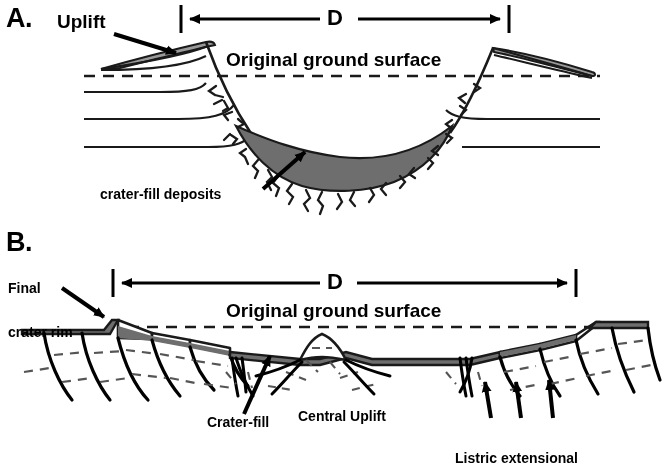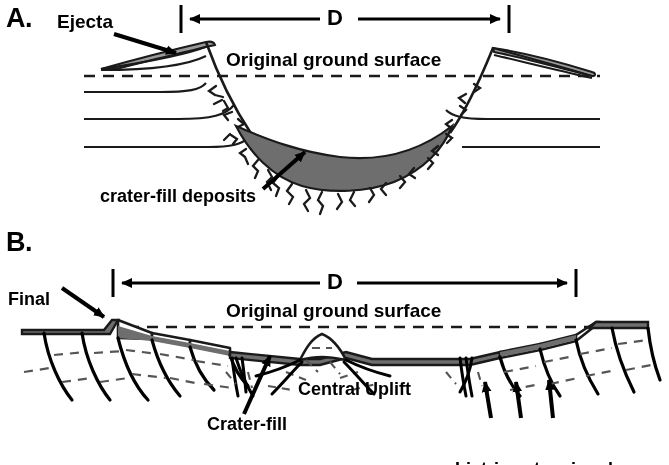--- a/index.html
+++ b/index.html
@@ -28,21 +28,21 @@
     font-weight: bold;
     color: #000000;
     white-space: pre;
     line-height: 1.05;
   }
   .panel-letter {
     font-size: 27px;
     letter-spacing: -0.5px;
   }
   .txt-lg { font-size: 19px; }
-  .txt-md { font-size: 18px; }
+  .txt-md { font-size: 14px; }
   .dim-letter { font-size: 22px; }
   .ctr { }
 </style>
 </head>
 <body>
 
 <div id="figure">
 
   <svg class="layer" viewBox="0 0 669 465">
     <defs>
@@ -262,40 +262,41 @@
       <line x1="244" y1="414" x2="270" y2="356" stroke="#000" stroke-width="4" marker-end="url(#arrHead)"></line>
 
       <line x1="491" y1="418" x2="485" y2="382" stroke="#000" stroke-width="4" marker-end="url(#arrHead)"></line>
       <line x1="521" y1="418" x2="516" y2="382" stroke="#000" stroke-width="4" marker-end="url(#arrHead)"></line>
       <line x1="553" y1="418" x2="549" y2="380" stroke="#000" stroke-width="4" marker-end="url(#arrHead)"></line>
     </g>
   </svg>
 
   <div class="lbl panel-letter" style="left:6px; top:4px;">A.</div>
 
-  <div class="lbl txt-lg" style="left:57px; top:12px;">Ejecta</div>
+  <div class="lbl txt-lg" style="left:57px; top:12px;">Uplift</div>
 
   <div class="lbl dim-letter" style="left:327px; top:6px;">D</div>
 
   <div class="lbl txt-lg" style="left:226px; top:50px;">Original ground surface</div>
 
   <div class="lbl txt-md" style="left:100px; top:187px;">crater-fill deposits</div>
 
   <div class="lbl panel-letter" style="left:6px; top:228px;">B.</div>
 
   <div class="lbl txt-md ctr" style="left:8px; top:252px; width:104px;">
     <div>Final</div>
+    <div>crater rim</div>
   </div>
 
   <div class="lbl dim-letter" style="left:327px; top:270px;">D</div>
 
   <div class="lbl txt-lg" style="left:226px; top:301px;">Original ground surface</div>
 
   <div class="lbl txt-md" style="left:180px; top:415px;margin-left:27px;">Crater-fill</div>
 
-  <div class="lbl txt-md" style="left:298px; top:380px;">Central Uplift</div>
+  <div class="lbl txt-md" style="left:298px; top:409px;">Central Uplift</div>
 
   <div class="lbl txt-md ctr" style="left:455px; top:422px; width:205px;">
     <div>Listric extensional</div>
     
   </div>
 
 </div>
 
 </body></html>

